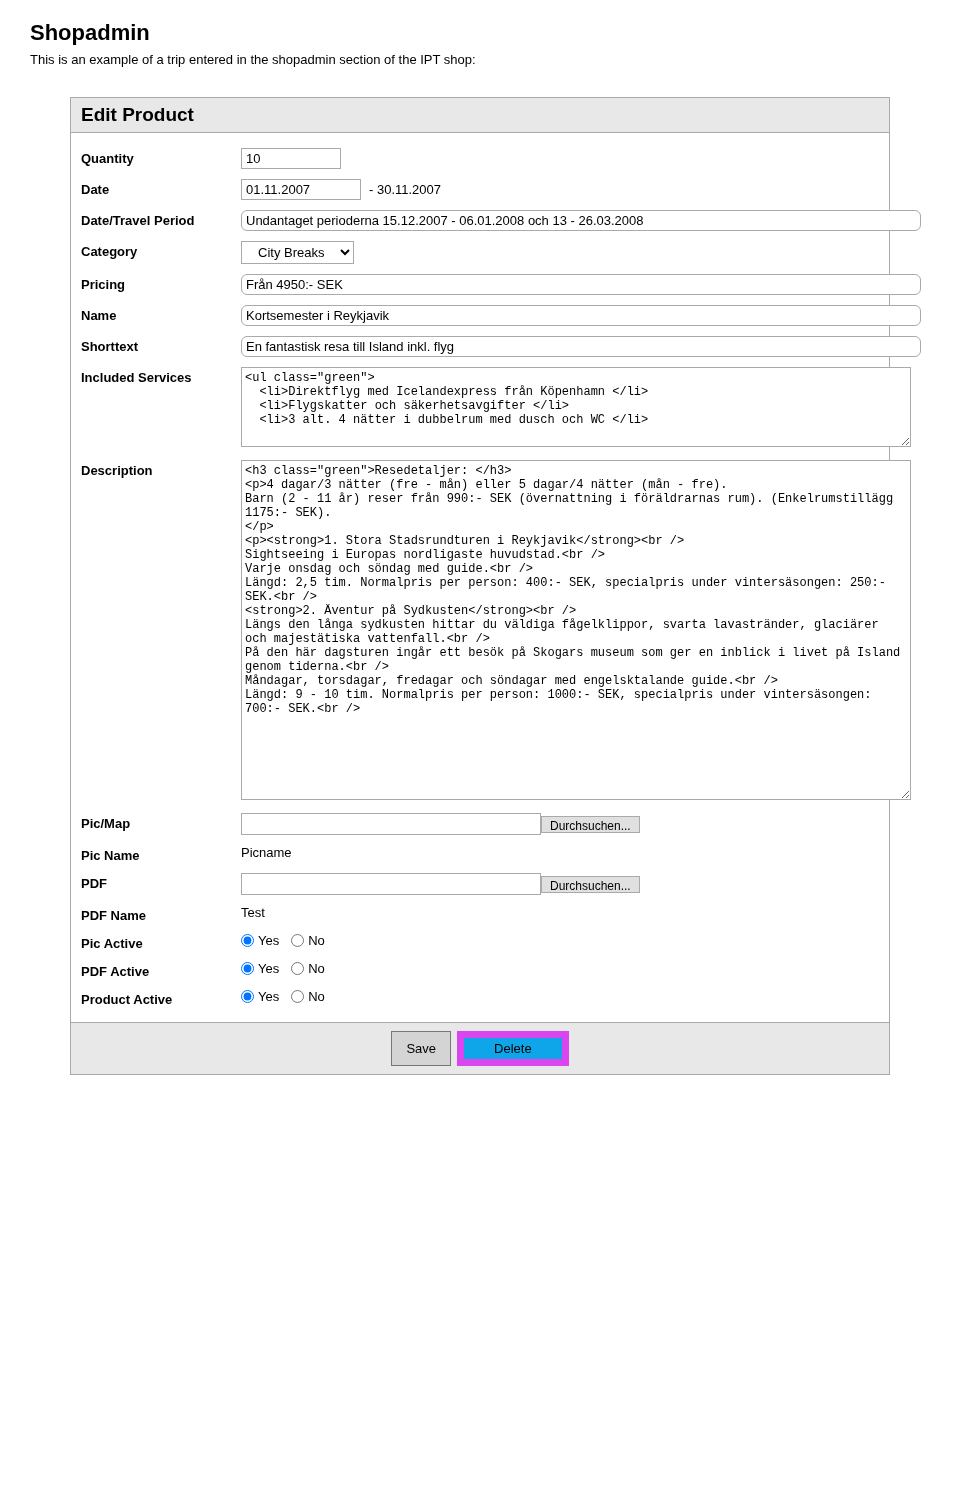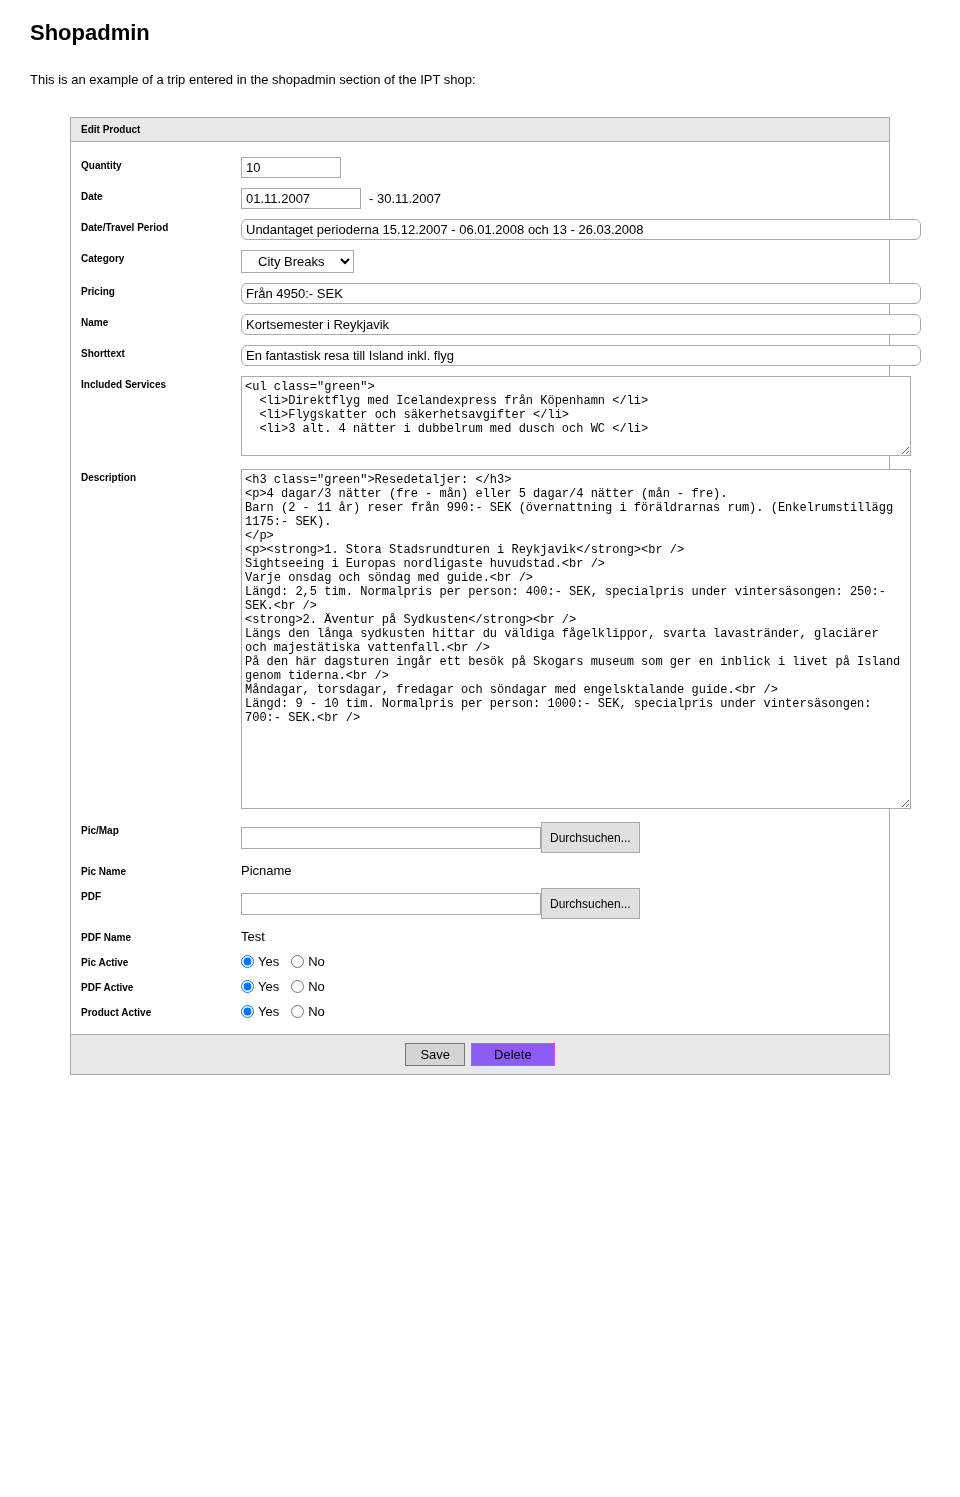--- a/index.html
+++ b/index.html
@@ -6,55 +6,55 @@
     body {
       font-family: Arial, Helvetica, sans-serif;
       font-size: 13px;
       color: #000;
       background: #fff;
       padding: 20px 30px;
     }
     h1 {
       font-size: 22px;
       font-weight: bold;
-      margin-bottom: 26px;
+      margin-bottom: 6px;
       color: #000;
     }
     .intro {
       font-size: 13px;
       margin-bottom: 30px;
       color: #000;
     }
     .form-container {
       border: 1px solid #aaa;
       width: 820px;
       margin: 0 auto;
     }
     .form-header {
       background: #e8e8e8;
       border-bottom: 1px solid #aaa;
       padding: 6px 10px;
       font-weight: bold;
-      font-size: 10px;
+      font-size: 19px;
     }
     .form-body {
       padding: 10px 0;
     }
     .form-row {
       display: flex;
       align-items: flex-start;
       padding: 5px 10px;
       border-bottom: none;
     }
     .form-label {
       font-weight: bold;
       width: 160px;
       min-width: 160px;
       padding-top: 3px;
-      font-size: 10px;
+      font-size: 13px;
     }
     .form-field {
       flex: 1;
     }
     input[type="text"] {
       border: 1px solid #aaa;
       padding: 2px 4px;
       font-size: 13px;
       font-family: Liberation Sans, sans-serif;
       background: #fff;
@@ -111,21 +111,21 @@
       font-size: 13px;
       background: #fff;
       height: 22px;
     }
     .browse-btn {
       border: 1px solid #aaa;
       background: #e0e0e0;
       padding: 2px 8px;
       font-size: 12px;
       cursor: pointer;
-      height: 31px;
+      height: 17px;
       font-family: Arial, Helvetica, sans-serif;
     }
     .radio-group {
       display: flex;
       align-items: center;
       gap: 12px;
     }
     .radio-label {
       display: flex;
       align-items: center;
@@ -145,23 +145,23 @@
     }
     .btn-save {
       border: 1px solid #777;
       background: #d4d4d4;
       padding: 3px 14px;
       font-size: 13px;
       font-family: Arial, Helvetica, sans-serif;
       cursor: pointer;
     }
     .btn-delete {
-      border: 1px solid #d946ef;
-      background: #8b5cf6;
-      padding: 3px 22px;
+      border: 7px solid #d946ef;
+      background: #0ea5e9;
+      padding: 3px 30px;
       font-size: 13px;
       font-family: Arial, Helvetica, sans-serif;
       cursor: pointer;
     }
     .static-text {
       font-size: 13px;
       padding-top: 3px;
     }
   </style>
 </head>

